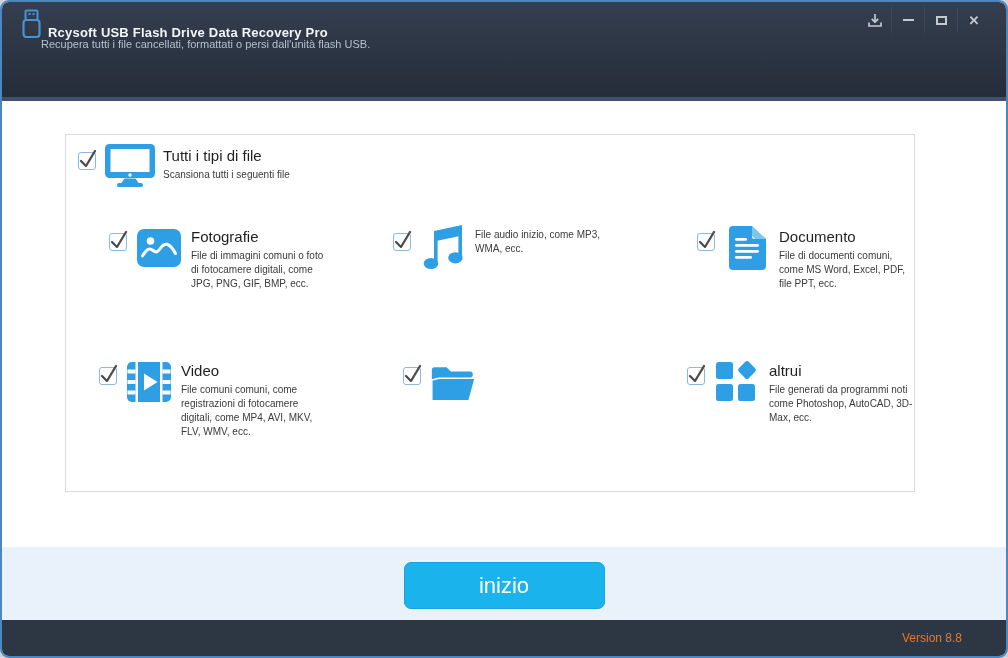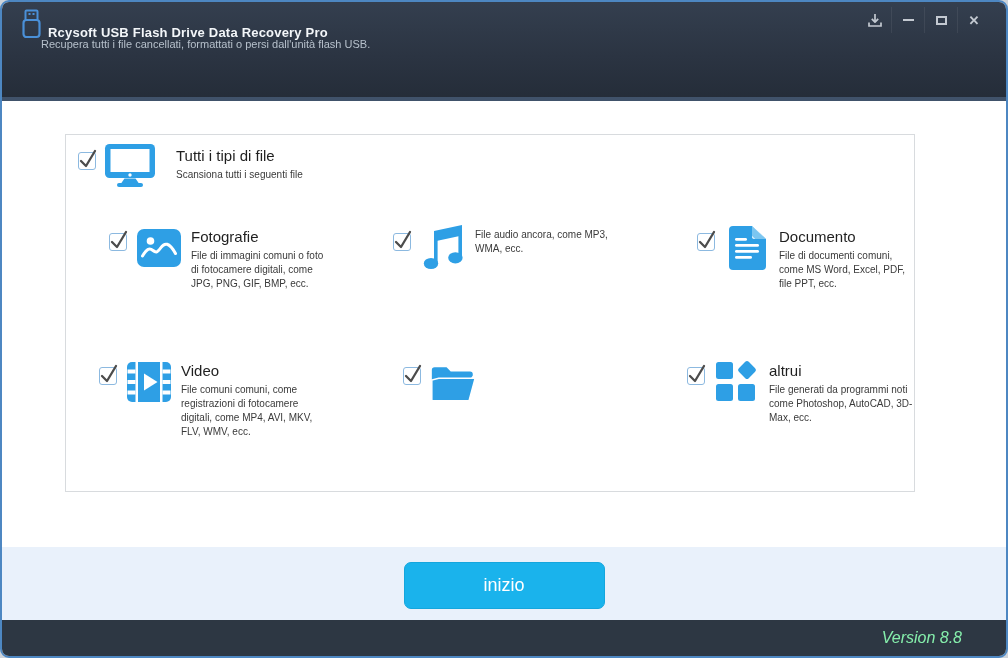--- a/index.html
+++ b/index.html
@@ -36,47 +36,47 @@
   .checkbox {
     position:relative; flex:none; width:18px; height:18px; background:#fff;
     border:1px solid #8cb9e0; border-radius:3px;
   }
   .checkbox .check { position:absolute; left:0; top:-3px; width:18px; height:20px; overflow:visible; display:none; }
   .checkbox.checked .check { display:block; }
   .checkbox .check polyline { fill:none; stroke:#4c4c4c; stroke-width:2.3; stroke-linecap:round; stroke-linejoin:round; }
   .all-row { display:flex; align-items:flex-start; padding:8px 0 0 12px; height:90px; }
   .all-row .checkbox { margin-top:9px; margin-right:8px; }
   .all-row .ft-icon-monitor { flex:none; width:52px; height:44px; margin-right:7px; }
-  .all-row .ft-text { margin-top:4px;margin-left:13px; }
+  .all-row .ft-text { margin-top:4px; }
   .ft-label { font-size:15px; color:#1f1f1f; margin-bottom:4px; }
   .ft-desc { font-size:10px; line-height:14px; color:#3a3a3a; }
   .ft-grid { display:grid; grid-template-columns:1fr 1fr 1fr; grid-template-rows:100px 100px 1fr;gap:34px; }
   .ft-item { display:flex; align-items:flex-start; padding-left:43px; }
   .ft-item:nth-child(even) { padding-left:33px; }
   .ft-item .checkbox { margin-top:8px; margin-right:9px; }
   .ft-icon { flex:none; width:46px; height:46px; margin-right:9px; }
   .ft-item .ft-text { margin-top:3px; }
   .ft-item:nth-child(odd) .ft-desc { max-width:300px; }
   .ft-item:nth-child(even) .ft-desc { max-width:312px; }
   
   .bottom-strip {
     position:relative; height:73px; background:#e9f1fb;
     display:flex; align-items:flex-start; justify-content:center;
   }
   .start-button {
     margin-top:15px; width:201px; height:47px; border:1px solid #14a6dd; border-radius:7px;
-    background:#1ab3ec; color:#ffffff; font-size:18px; font-family:"Liberation Sans", sans-serif;
+    background:#1ab3ec; color:#ffffff; font-size:22px; font-family:"Liberation Sans", sans-serif;
     cursor:pointer;
   }
   
   .footer {
     height:36px; background:#2d3743;
     display:flex; align-items:center; justify-content:flex-end; padding-right:44px;
   }
-  .version { font-size:16px; color:#86efac;font-style:italic; }
+  .version { font-size:12px; color:#f97316; }
   .svg-defs { position:absolute; width:0; height:0; overflow:hidden; }
 </style>
 </head>
 <body>
 
 <svg class="svg-defs" aria-hidden="true">
   <defs>
     <symbol id="monitor-icon" viewBox="0 0 52 44">
       <rect x="1" y="1" width="50" height="34" rx="4.5" fill="#2e9fe5"></rect>
       <rect x="6.5" y="6" width="39" height="23" fill="#ffffff"></rect>
@@ -202,21 +202,21 @@
   <div class="ft-item">
     <span class="checkbox checked">
       <svg class="check" viewBox="0 0 18 18">
                 <polyline points="2,10 7,15 16,0"></polyline>
               </svg>
     </span>
     <svg class="ft-icon">
               <use href="#music-note-icon"></use>
             </svg>
     <div class="ft-text">
-      <div class="ft-desc">File audio ancora, come MP3, WMA, ecc.</div>
+      <div class="ft-desc">File audio inizio, come MP3, WMA, ecc.</div>
     </div>
   </div>
 
   <div class="ft-item">
     <span class="checkbox checked">
       <svg class="check" viewBox="0 0 18 18">
                 <polyline points="2,10 7,15 16,0"></polyline>
               </svg>
     </span>
     <svg class="ft-icon">

